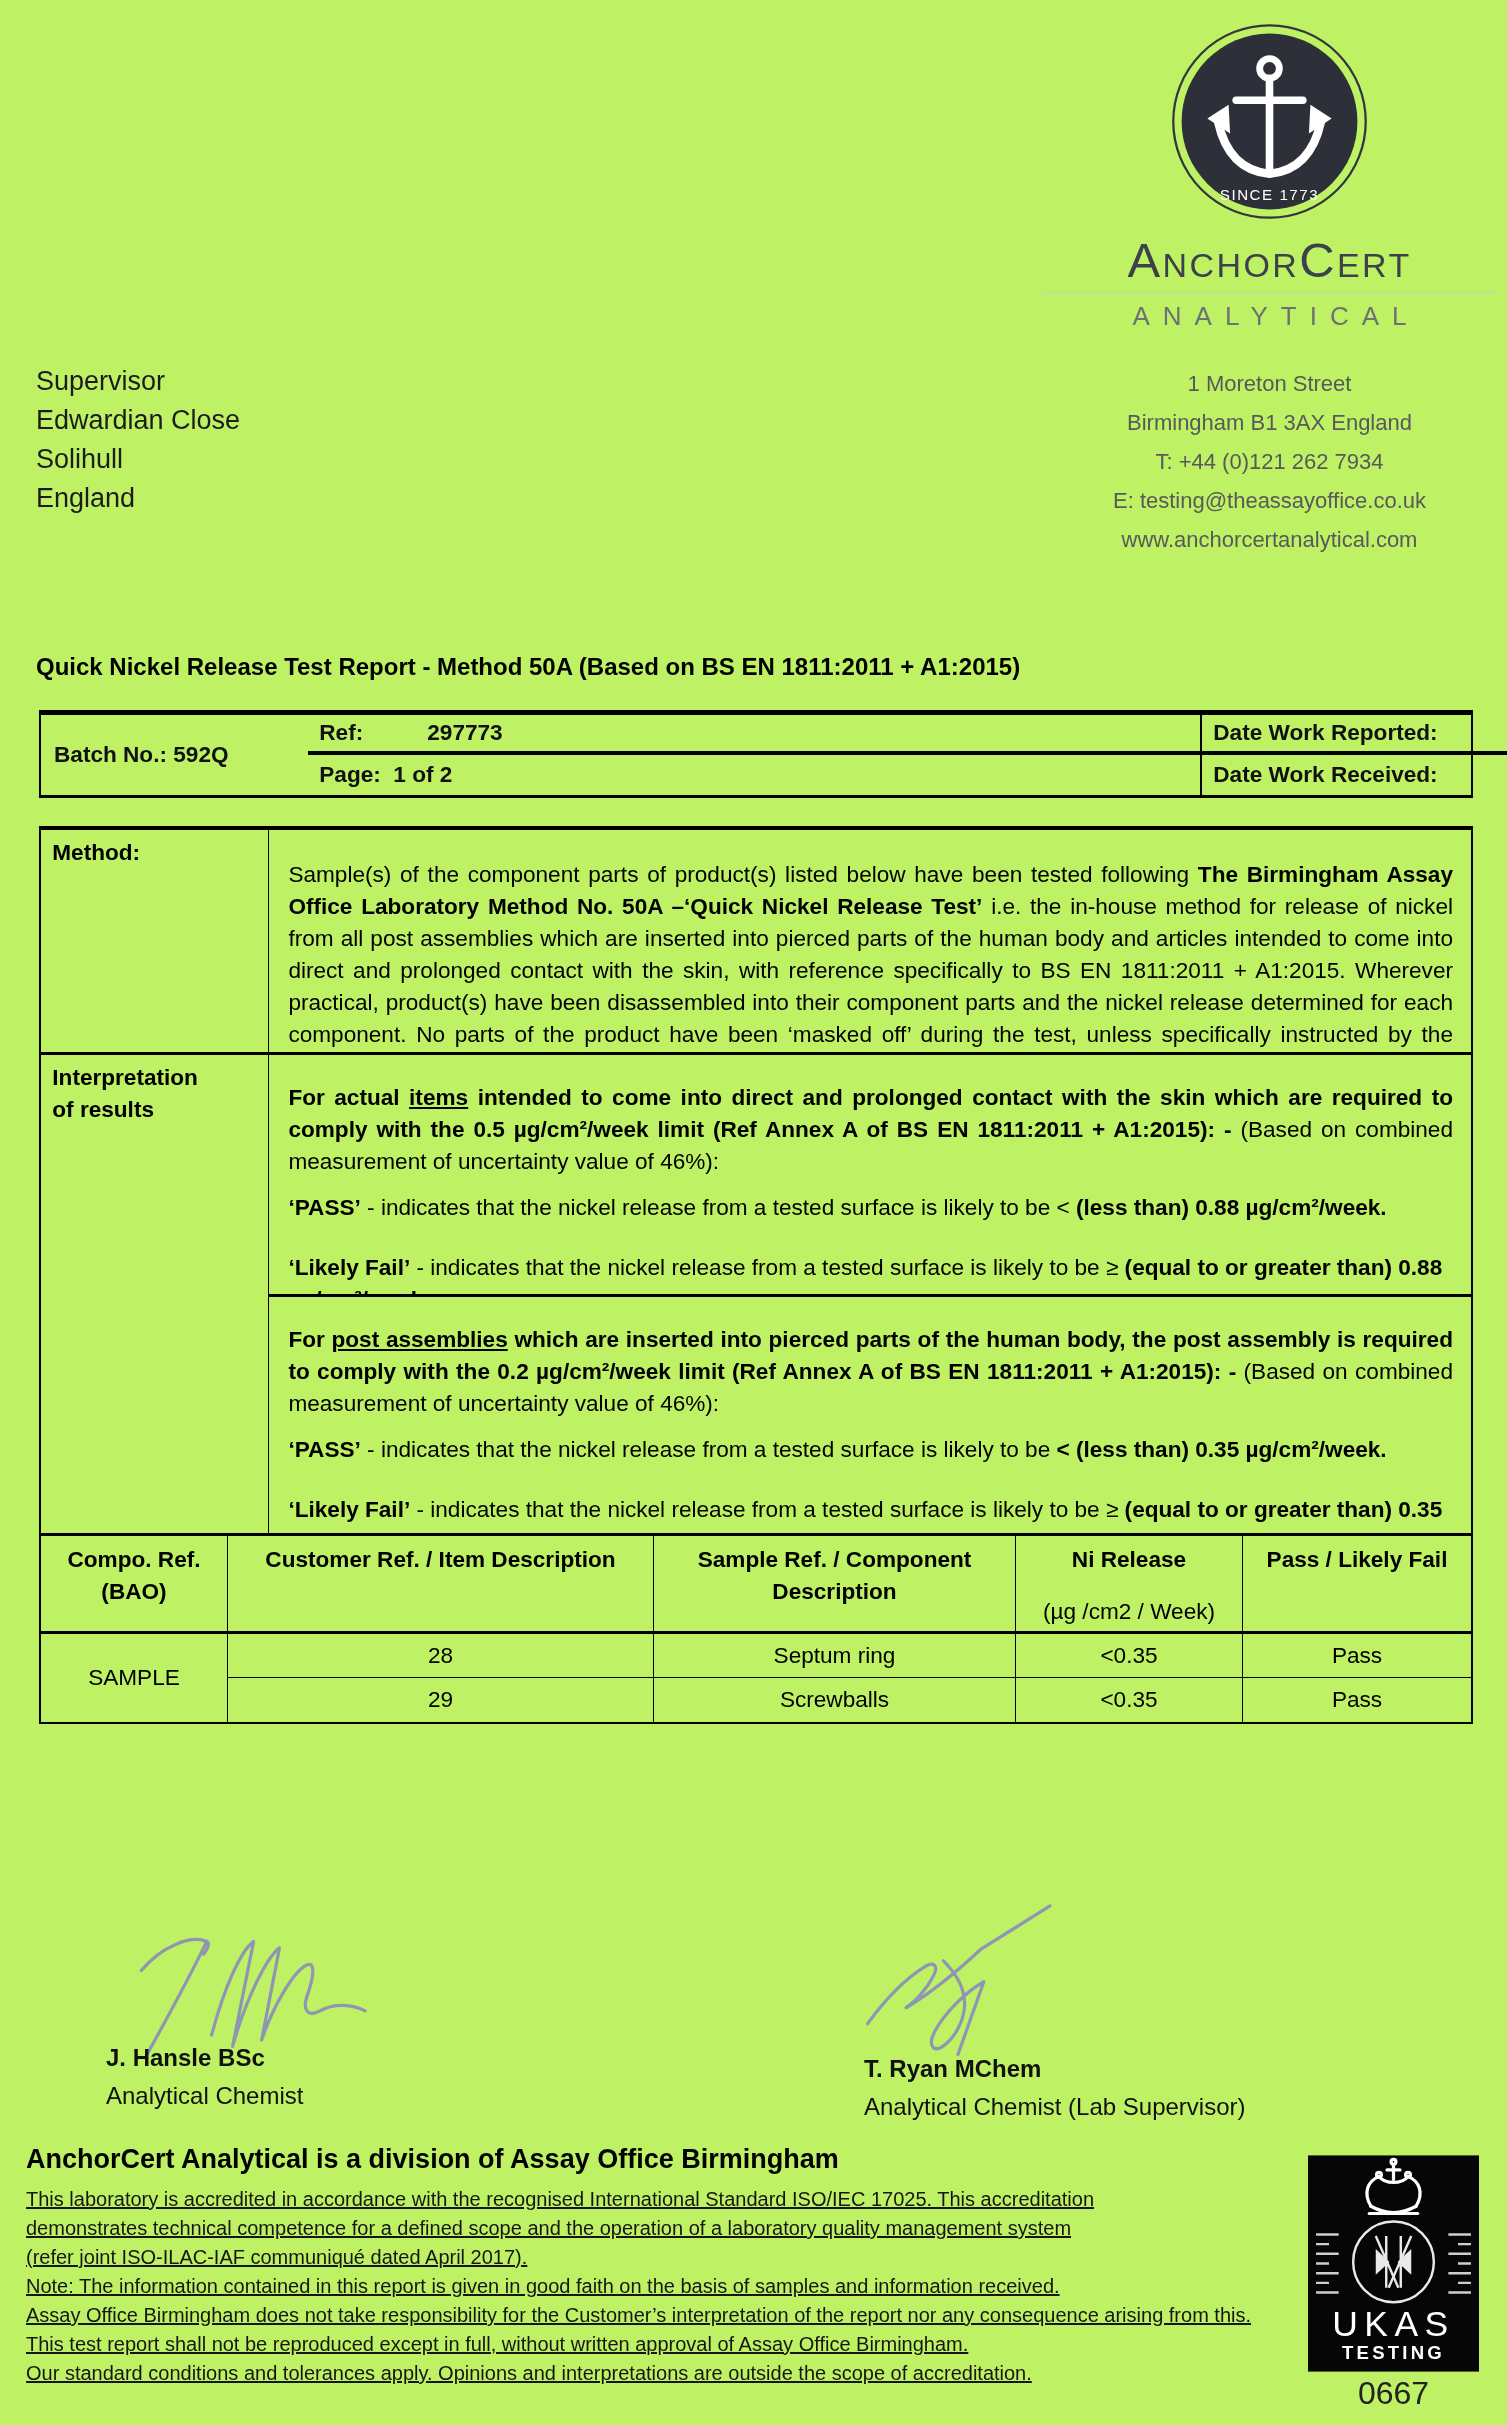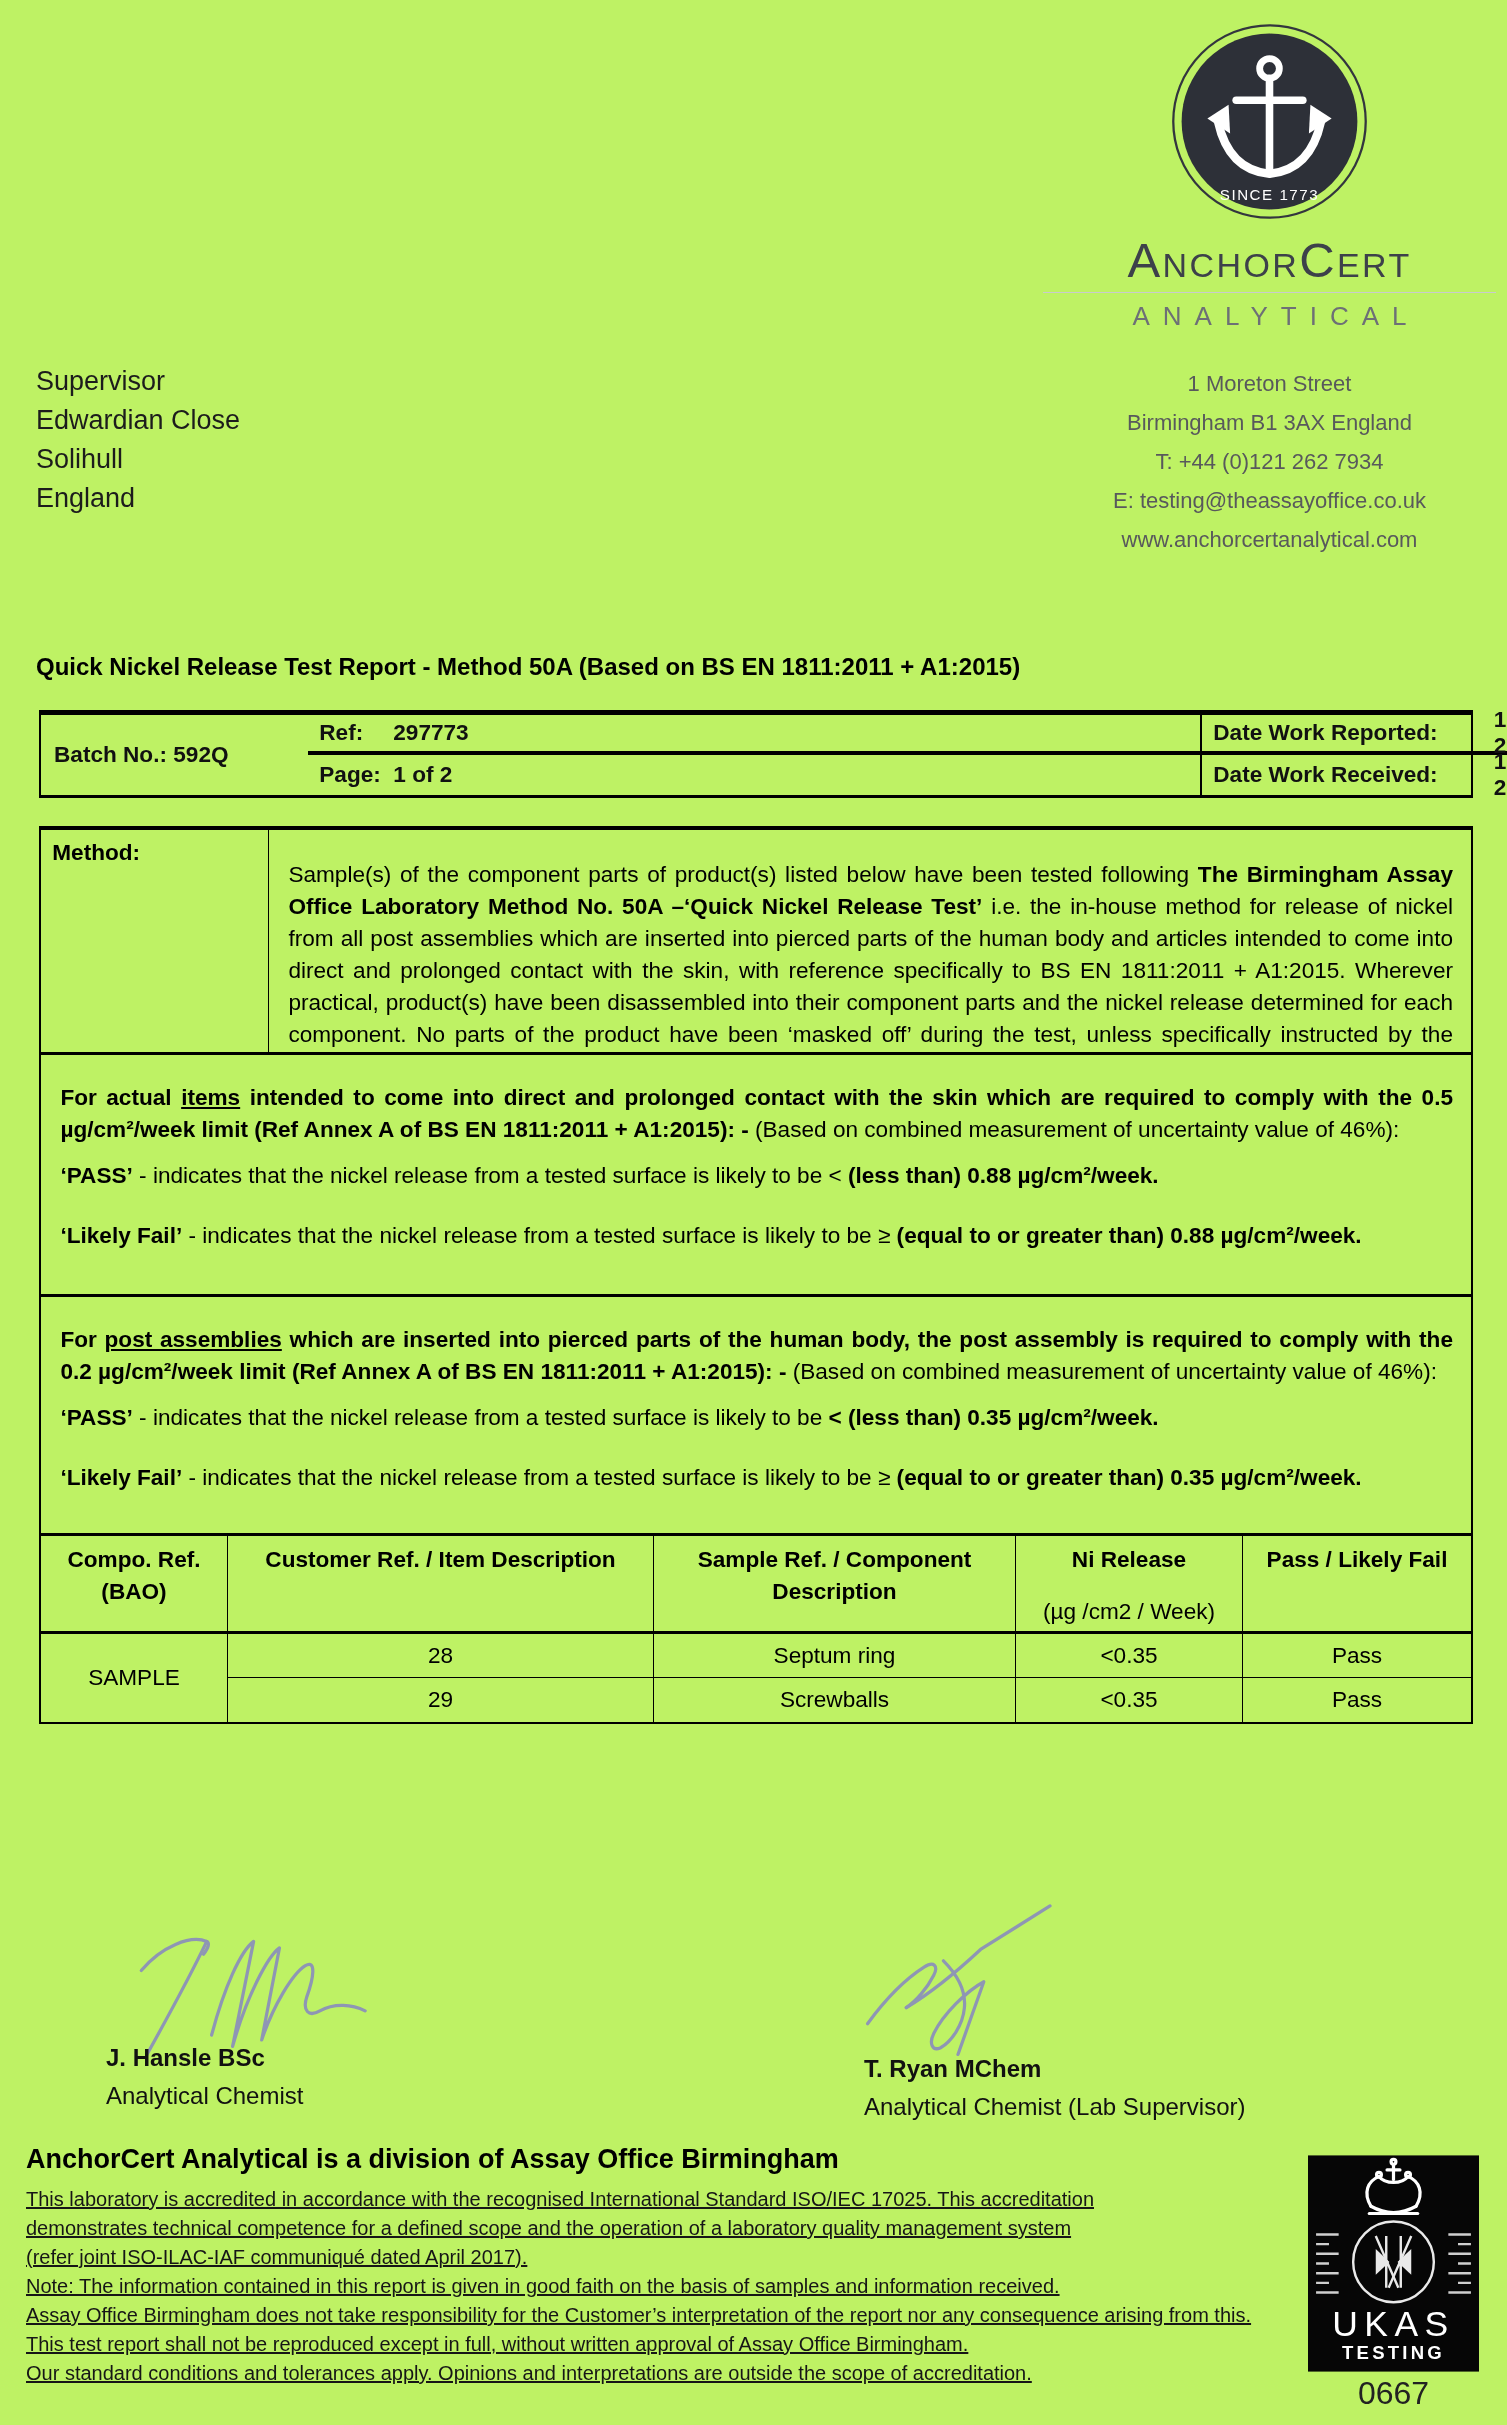--- a/index.html
+++ b/index.html
@@ -21,21 +21,21 @@
 
   
   .report-title { position:absolute; left:36px; top:653px; font-size:24px; font-weight:bold; color:#000; }
 
   
   .ref-table { position:absolute; left:39px; top:710px; width:1434px;
                border:2.4px solid #000; border-top-width:5.7px; border-bottom-width:3.2px;
                display:grid; grid-template-columns:267px 894px 1fr; grid-template-rows:40px 40px;
                font-size:22.6px; font-weight:bold; }
   .rt-cell { display:flex; align-items:center; padding-left:11.3px; }
-  .rt-r1 { border-bottom:4px solid #000; }
+  .rt-r1 { border-bottom:4px solid #000;gap:34px; }
   .rt-colsep { border-right:2.4px solid #000; }
   .rt-batch { grid-row:1 / span 2; display:flex; align-items:center; padding-left:13px; }
   .rt-lab1 { display:inline-block; width:74px; }
   .rt-lab2 { display:inline-block; width:340px; }
 
   
   .main-table { position:absolute; left:39px; top:826px; width:1434px;
                 border:2.4px solid #000; border-top-width:4.9px; font-size:22.6px; color:#000; }
   .mt-row { display:flex; border-bottom:3.2px solid #000; }
   .mt-label { flex:0 0 228px; border-right:1.6px solid #000; font-weight:bold;
@@ -145,20 +145,24 @@
 
     <div class="mt-row row-method">
       <div class="mt-label">Method:</div>
       <div class="mt-content justified">
         <span>Sample(s) of the component parts of product(s) listed below have been tested following </span><b>The Birmingham Assay Office Laboratory Method No. 50A –‘Quick Nickel Release Test’</b><span> i.e. the in-house method for release of nickel from all post assemblies which are inserted into pierced parts of the human body and articles intended to come into direct and prolonged contact with the skin, with reference specifically to BS EN 1811:2011 + A1:2015. Wherever practical, product(s) have been disassembled into their component parts and the nickel release determined for each component. No parts of the product have been ‘masked off’ during the test, unless specifically instructed by the Customer.</span>
       </div>
     </div>
 
 
     <div class="mt-row row-interp">
+      <div class="mt-label">
+        <div>Interpretation</div>
+        <div>of results</div>
+      </div>
       <div class="mt-content">
 
         <div class="interp-block">
           <div class="justified">
             <b>For actual </b><b class="u">items</b><b> intended to come into direct and prolonged contact with the skin which are required to comply with the 0.5 µg/cm²/week limit (Ref Annex A of BS EN 1811:2011 + A1:2015): - </b><span>(Based on combined measurement of uncertainty value of 46%):</span>
           </div>
           <div class="pass-line">
             <b>‘PASS’</b><span> - indicates that the nickel release from a tested surface is likely to be &lt; </span><b>(less than) 0.88 µg/cm²/week.</b>
           </div>
           <div class="fail-para">

